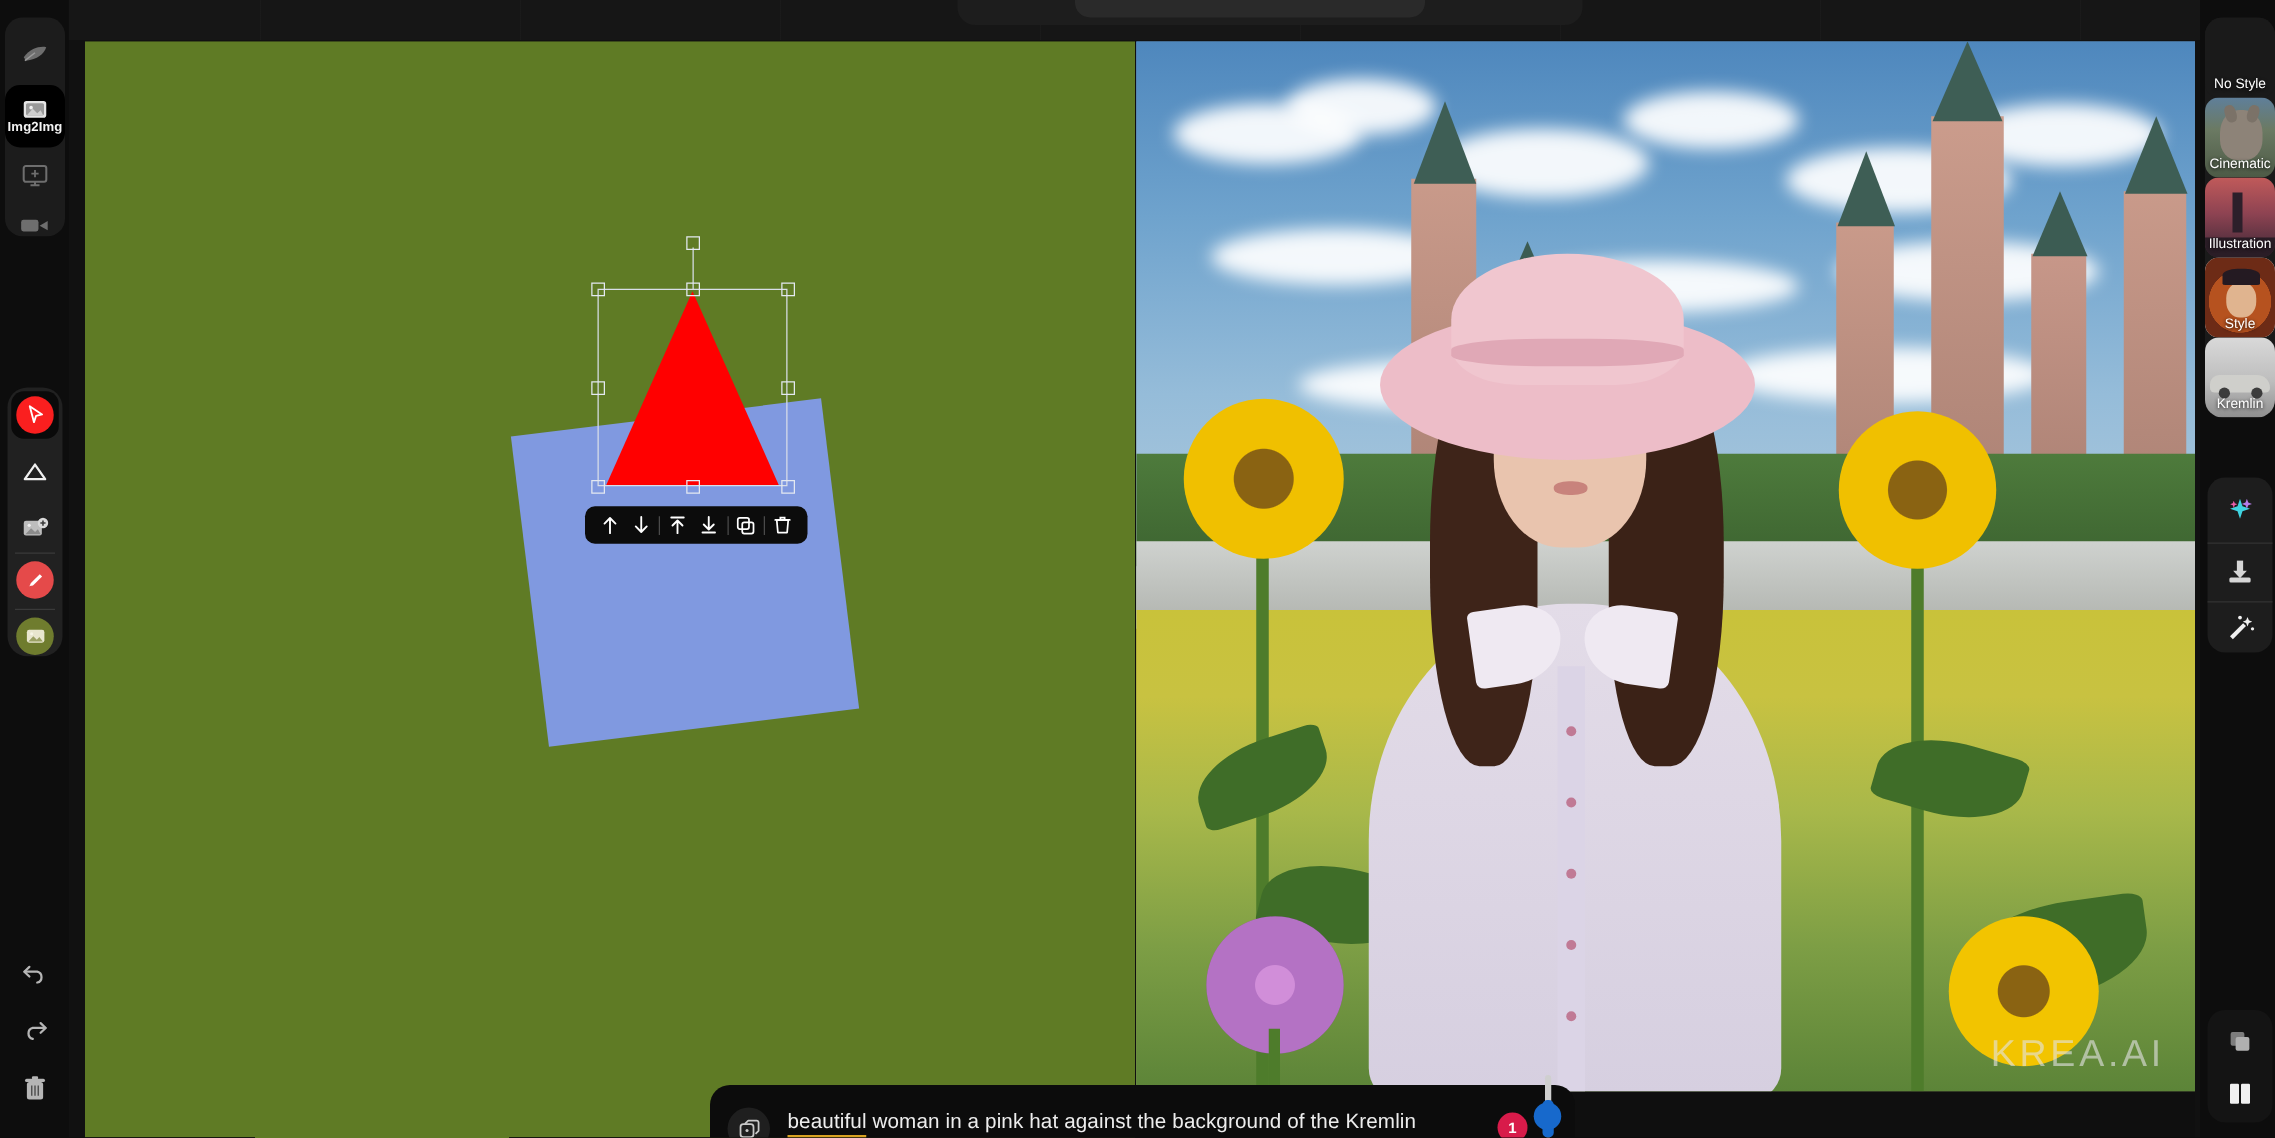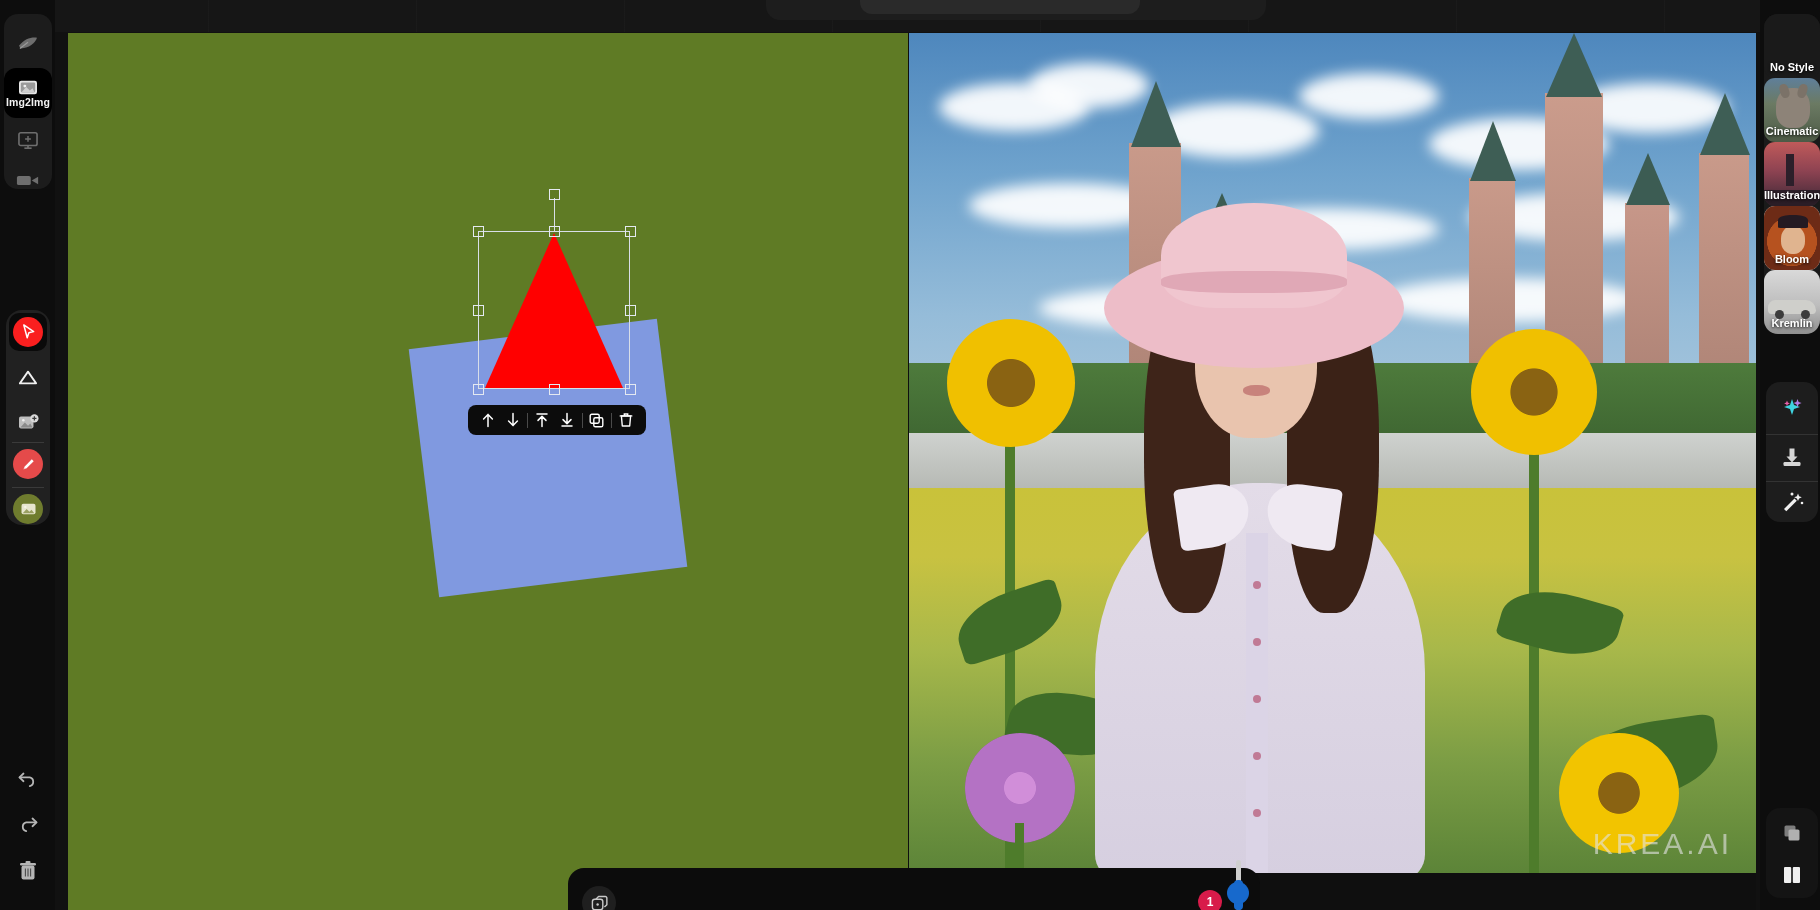--- a/index.html
+++ b/index.html
@@ -186,21 +186,21 @@
     background: #1a1a1a; border-radius: 14px; overflow: hidden;
   }
   .style-item {
     position: relative; width: 56px; height: 64px; cursor: pointer;
     display: flex; align-items: flex-end; justify-content: center;
     overflow: hidden; border-radius: 11px;
   }
   .style-item.sel { box-shadow: inset 0 0 0 2px #e8e8e8; border-radius: 11px; }
   .style-thumb { position: absolute; inset: 0; }
   .style-name {
-    position: relative; font-size: 11px; color: #fff; font-weight: 700;
+    position: relative; font-size: 11px; color: #fff; font-weight: 400;
     text-shadow: 0 1px 3px rgba(0,0,0,.95); padding-bottom: 5px; white-space: nowrap;
   }
 
   .right-actions {
     position: absolute; left: 6px; top: 382px; width: 52px; height: 140px;
     background: #1d1d1d; border-radius: 14px;
   }
   .ract { position: absolute; left: 9px; width: 34px; height: 34px; display: flex; align-items: center; justify-content: center; cursor: pointer; }
   .ract-div { position: absolute; left: 0; width: 52px; height: 1px; background: #333; }
 
@@ -524,21 +524,21 @@
           <div style="position:absolute;left:0;bottom:0;width:100%;height:16px;background:#2a1d26"></div>
         </div>
         <span class="style-name">Illustration</span>
       </div>
 
       <div class="style-item sel">
         <div class="style-thumb" style="background:radial-gradient(circle at 50% 55%,#d79a6e 0 22%, #b6521f 23% 55%, #6d2b16 56% 100%)">
           <div style="position:absolute;left:17px;top:20px;width:24px;height:28px;border-radius:45%;background:#e0b48f"></div>
           <div style="position:absolute;left:14px;top:9px;width:30px;height:13px;border-radius:40% 40% 8% 8%;background:#241a22"></div>
         </div>
-        <span class="style-name">Bloom</span>
+        <span class="style-name">Style</span>
       </div>
 
       <div class="style-item">
         <div class="style-thumb" style="background:linear-gradient(#d9d9d9 0%,#bdbdbd 55%,#8f8f8f 100%)">
           <div style="position:absolute;left:4px;top:30px;width:48px;height:14px;border-radius:10px 14px 5px 5px;background:#cfcfcb"></div>
           <div style="position:absolute;left:11px;top:40px;width:9px;height:9px;border-radius:50%;background:#3c3c3c"></div>
           <div style="position:absolute;left:37px;top:40px;width:9px;height:9px;border-radius:50%;background:#3c3c3c"></div>
         </div>
         <span class="style-name">Kremlin</span>
       </div>
@@ -589,20 +589,21 @@
 
   <div class="prompt-bar">
     <div class="prompt-round" style="top:18px">
       <svg width="17" height="17" viewBox="0 0 18 18">
         <rect x="1.5" y="4.5" width="11" height="11" rx="2.4" fill="none" stroke="#c9c9c9" stroke-width="1.5"></rect>
         <path d="M5.2 4.4 L8 1.6 H15.2 A1.6 1.6 0 0 1 16.8 3.2 V10.2 L14.2 12.8" fill="none" stroke="#c9c9c9" stroke-width="1.5" stroke-linejoin="round"></path>
         <circle cx="7" cy="10" r="1.3" fill="#c9c9c9"></circle>
       </svg>
     </div>
 
+    <div class="prompt-text"><span class="kw-underline">beautiful</span><span> woman in a pink hat against the background of the Kremlin</span></div>
   </div>
 
   <div class="slider-track"></div>
   <div class="slider-fill"></div>
   <div class="slider-knob"></div>
   <div class="badge1">1</div>
 
 </div>
 
 </body></html>

